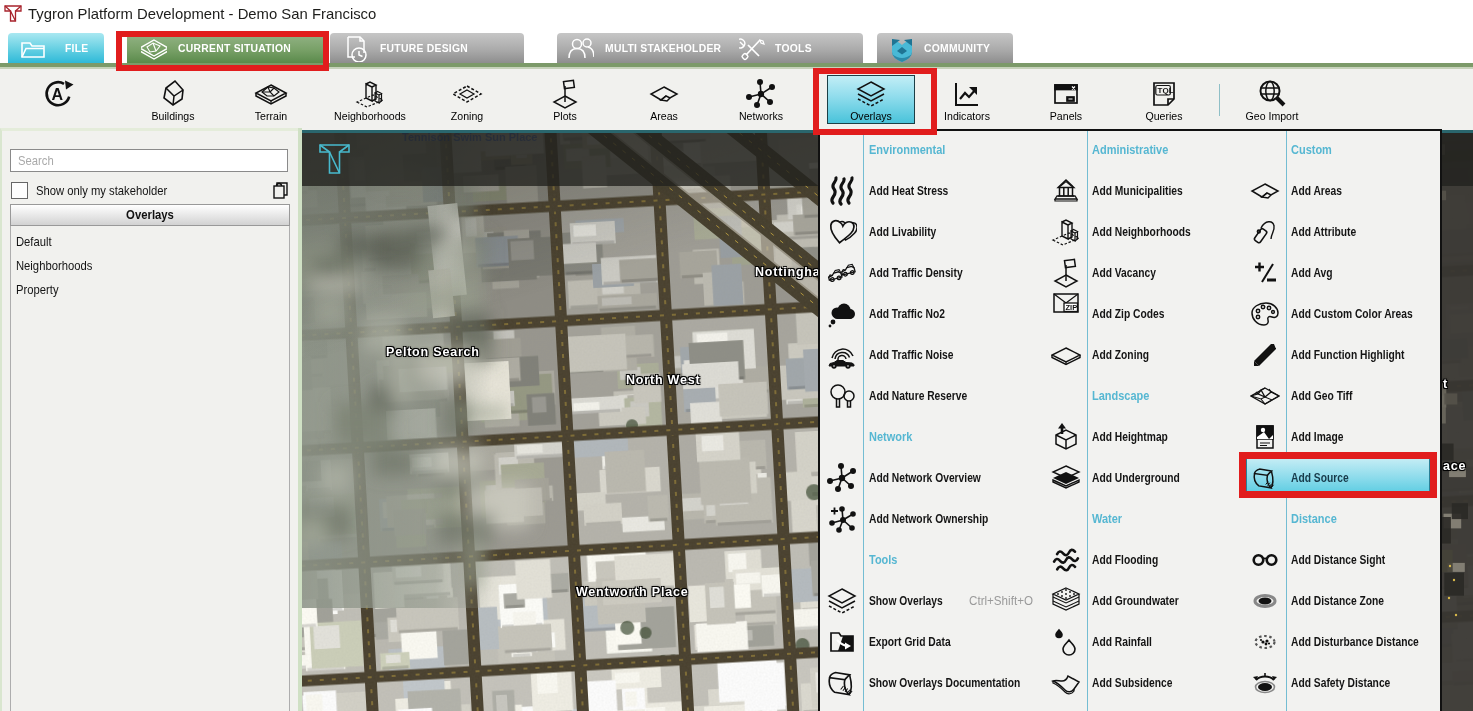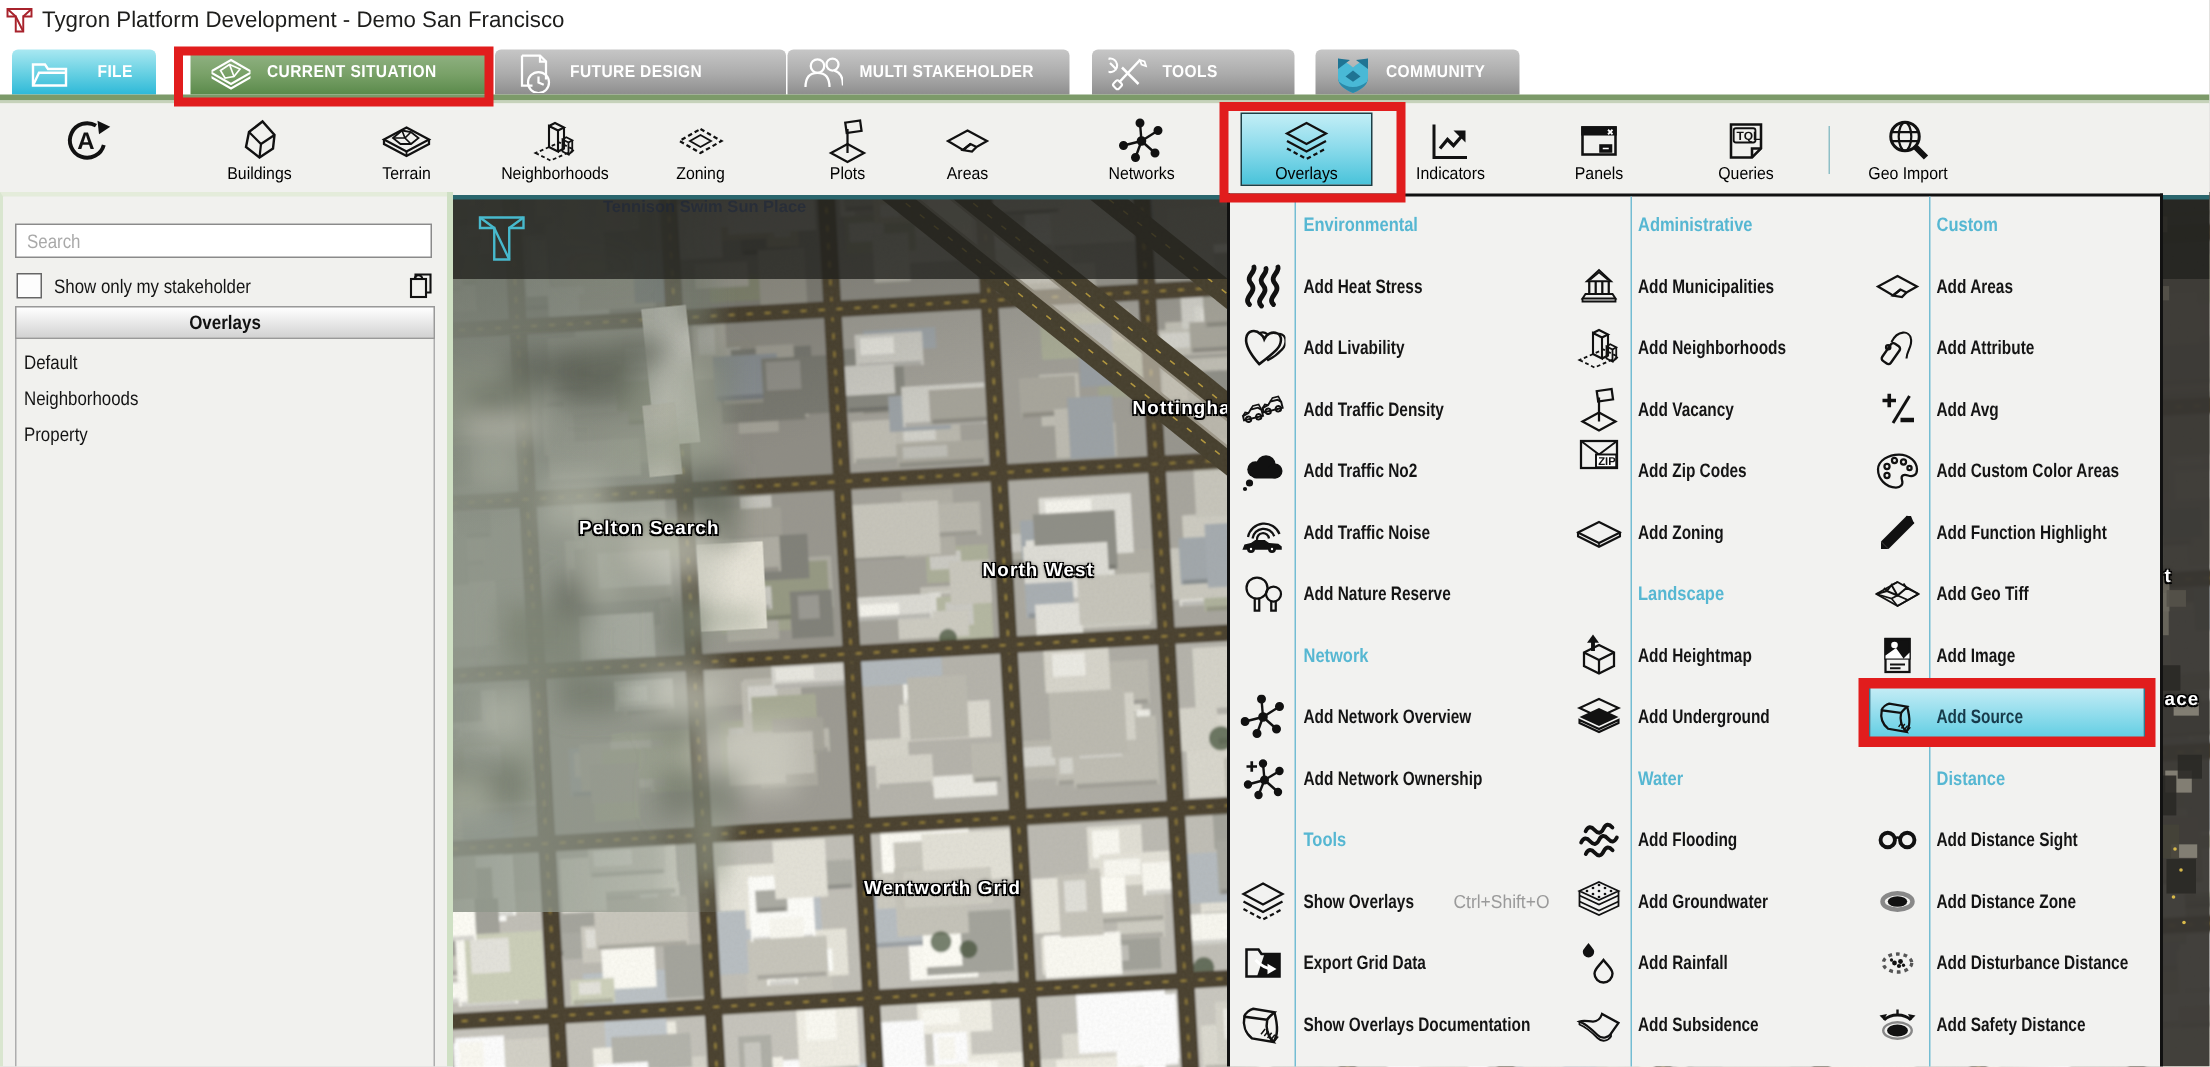--- a/index.html
+++ b/index.html
@@ -54,21 +54,21 @@
     <div class="ic" style="left:13px"><svg width="26" height="26" viewBox="-13 -13 26 26" style="">
         <g stroke="#fff" stroke-width="1.5" fill="none">
           <path d="M-8,-12 L4,-12 L8,-8 L8,4 M-8,-12 L-8,8 L-1,8"></path>
           <path d="M4,-12 L4,-8 L8,-8"></path>
           <circle cx="3" cy="6" r="7"></circle>
           <path d="M3,2 L3,6 L6.5,7.5"></path>
         </g>
       </svg></div>
     <div class="tx" style="left:50px">FUTURE DESIGN</div>
   </div>
-<div class="tab" style="left:525px;width:188px;background:linear-gradient(#c6c6c6, #ababab 55%, #8e8e8e);">
+<div class="tab" style="left:557px;width:188px;background:linear-gradient(#c6c6c6, #ababab 55%, #8e8e8e);">
     <div class="ic" style="left:11px"><svg width="26" height="26" viewBox="-13 -13 26 26" style="">
         <g stroke="#fff" stroke-width="1.5" fill="none">
           <circle cx="-4" cy="-5" r="4.5"></circle>
           <path d="M-12,9 C-12,2 -9,-0.5 -4,-0.5 C1,-0.5 4,2 4,9"></path>
           <circle cx="6" cy="-6" r="4"></circle>
           <path d="M7,-2 C11,-1 13,2 13,8"></path>
         </g>
       </svg></div>
     <div class="tx" style="left:48px">MULTI STAKEHOLDER</div>
   </div>
@@ -156,21 +156,21 @@
 <div class="ritem" style="left:520px">
     <div class="ic"><svg width="34" height="34" viewBox="-17 -17 34 34" style="">
         <g stroke="#111" fill="none" stroke-width="1.5">
           <path d="M0,2 L11,8 L0,14 L-11,8 Z"></path>
           <path d="M0,8 L0,-8"></path>
           <rect x="-1" y="-13" width="10" height="7" transform="rotate(-8 4 -9)"></rect>
         </g>
       </svg></div>
     <div class="lb">Plots</div>
   </div>
-<div class="ritem" style="left:600px">
+<div class="ritem" style="left:619px">
     <div class="ic"><svg width="34" height="34" viewBox="-17 -17 34 34" style="">
         <g stroke="#111" fill="none" stroke-width="1.5">
           <path d="M0,-7 L13,0 L6,4 L2,2 L-3,6 L-13,0 Z"></path>
           <path d="M6,4 L3,7 L-3,6 L2,2"></path>
         </g>
       </svg></div>
     <div class="lb">Areas</div>
   </div>
 <div class="ritem" style="left:716px">
     <div class="ic"><svg width="34" height="34" viewBox="-17 -17 34 34" style="">
@@ -2190,22 +2190,22 @@
     <rect x="0.0" y="0.0" width="1171.0" height="58.0" fill="#21211e" opacity="0.78"></rect>
     <rect x="0.0" y="0.0" width="1171.0" height="2.0" fill="#f1f1ee"></rect>
     <rect x="0.0" y="2.0" width="1171.0" height="3.0" fill="#2a666d"></rect>
     <text x="100" y="13" font-family="Liberation Sans, sans-serif" font-size="11" font-weight="bold" fill="#18233c" opacity="0.5">Tennison Swim Sun Place</text>
     <g transform="translate(18,17)" stroke="#49c1d6" stroke-width="1.6" fill="none" opacity="0.95">
       <path d="M0,0 h29 v7 h-9.5 v21 h-10 v-21 h-9.5 z"></path>
       <path d="M0,0 l9.5,7 M29,0 l-9.5,7 M9.5,7 l10,21"></path>
     </g>
   </svg>
 <div class="maplabel" style="left:386px;top:345px">Pelton Search</div>
-<div class="maplabel" style="left:655px;top:373px">North West</div>
-<div class="maplabel" style="left:576px;top:585px">Wentworth Grid</div>
+<div class="maplabel" style="left:626px;top:373px">North West</div>
+<div class="maplabel" style="left:576px;top:585px">Wentworth Place</div>
 <div class="maplabel" style="left:755px;top:265px">Nottingham</div>
 <div class="abs" style="left:818px;top:129px;width:624px;height:582px;background:#f2f2f0;border-left:2px solid #111;border-right:2px solid #111;border-top:2px solid #111"></div>
 <div class="abs" style="left:863px;top:131px;width:1px;height:580px;background:#74bdd3"></div>
 <div class="abs" style="left:1087px;top:131px;width:1px;height:580px;background:#74bdd3"></div>
 <div class="abs" style="left:1286px;top:131px;width:1px;height:580px;background:#74bdd3"></div>
 <div class="abs" style="left:1246px;top:456px;width:184px;height:38px;background:linear-gradient(#c9eef6,#8fdcec 55%,#5ecde2);border:1px solid #2a7f96"></div>
 <div class="mh" style="left:869px;top:142px">Environmental</div>
 <div class="mic" style="left:827px;top:176px"><svg width="30" height="30" viewBox="-15 -15 30 30" style="">
       <g stroke="#111" stroke-width="3.2" fill="none" stroke-linecap="round">
         <path d="M-9,12 C-14,7 -3,4 -8,-2 C-12,-7 -5,-9 -6,-13"></path>

